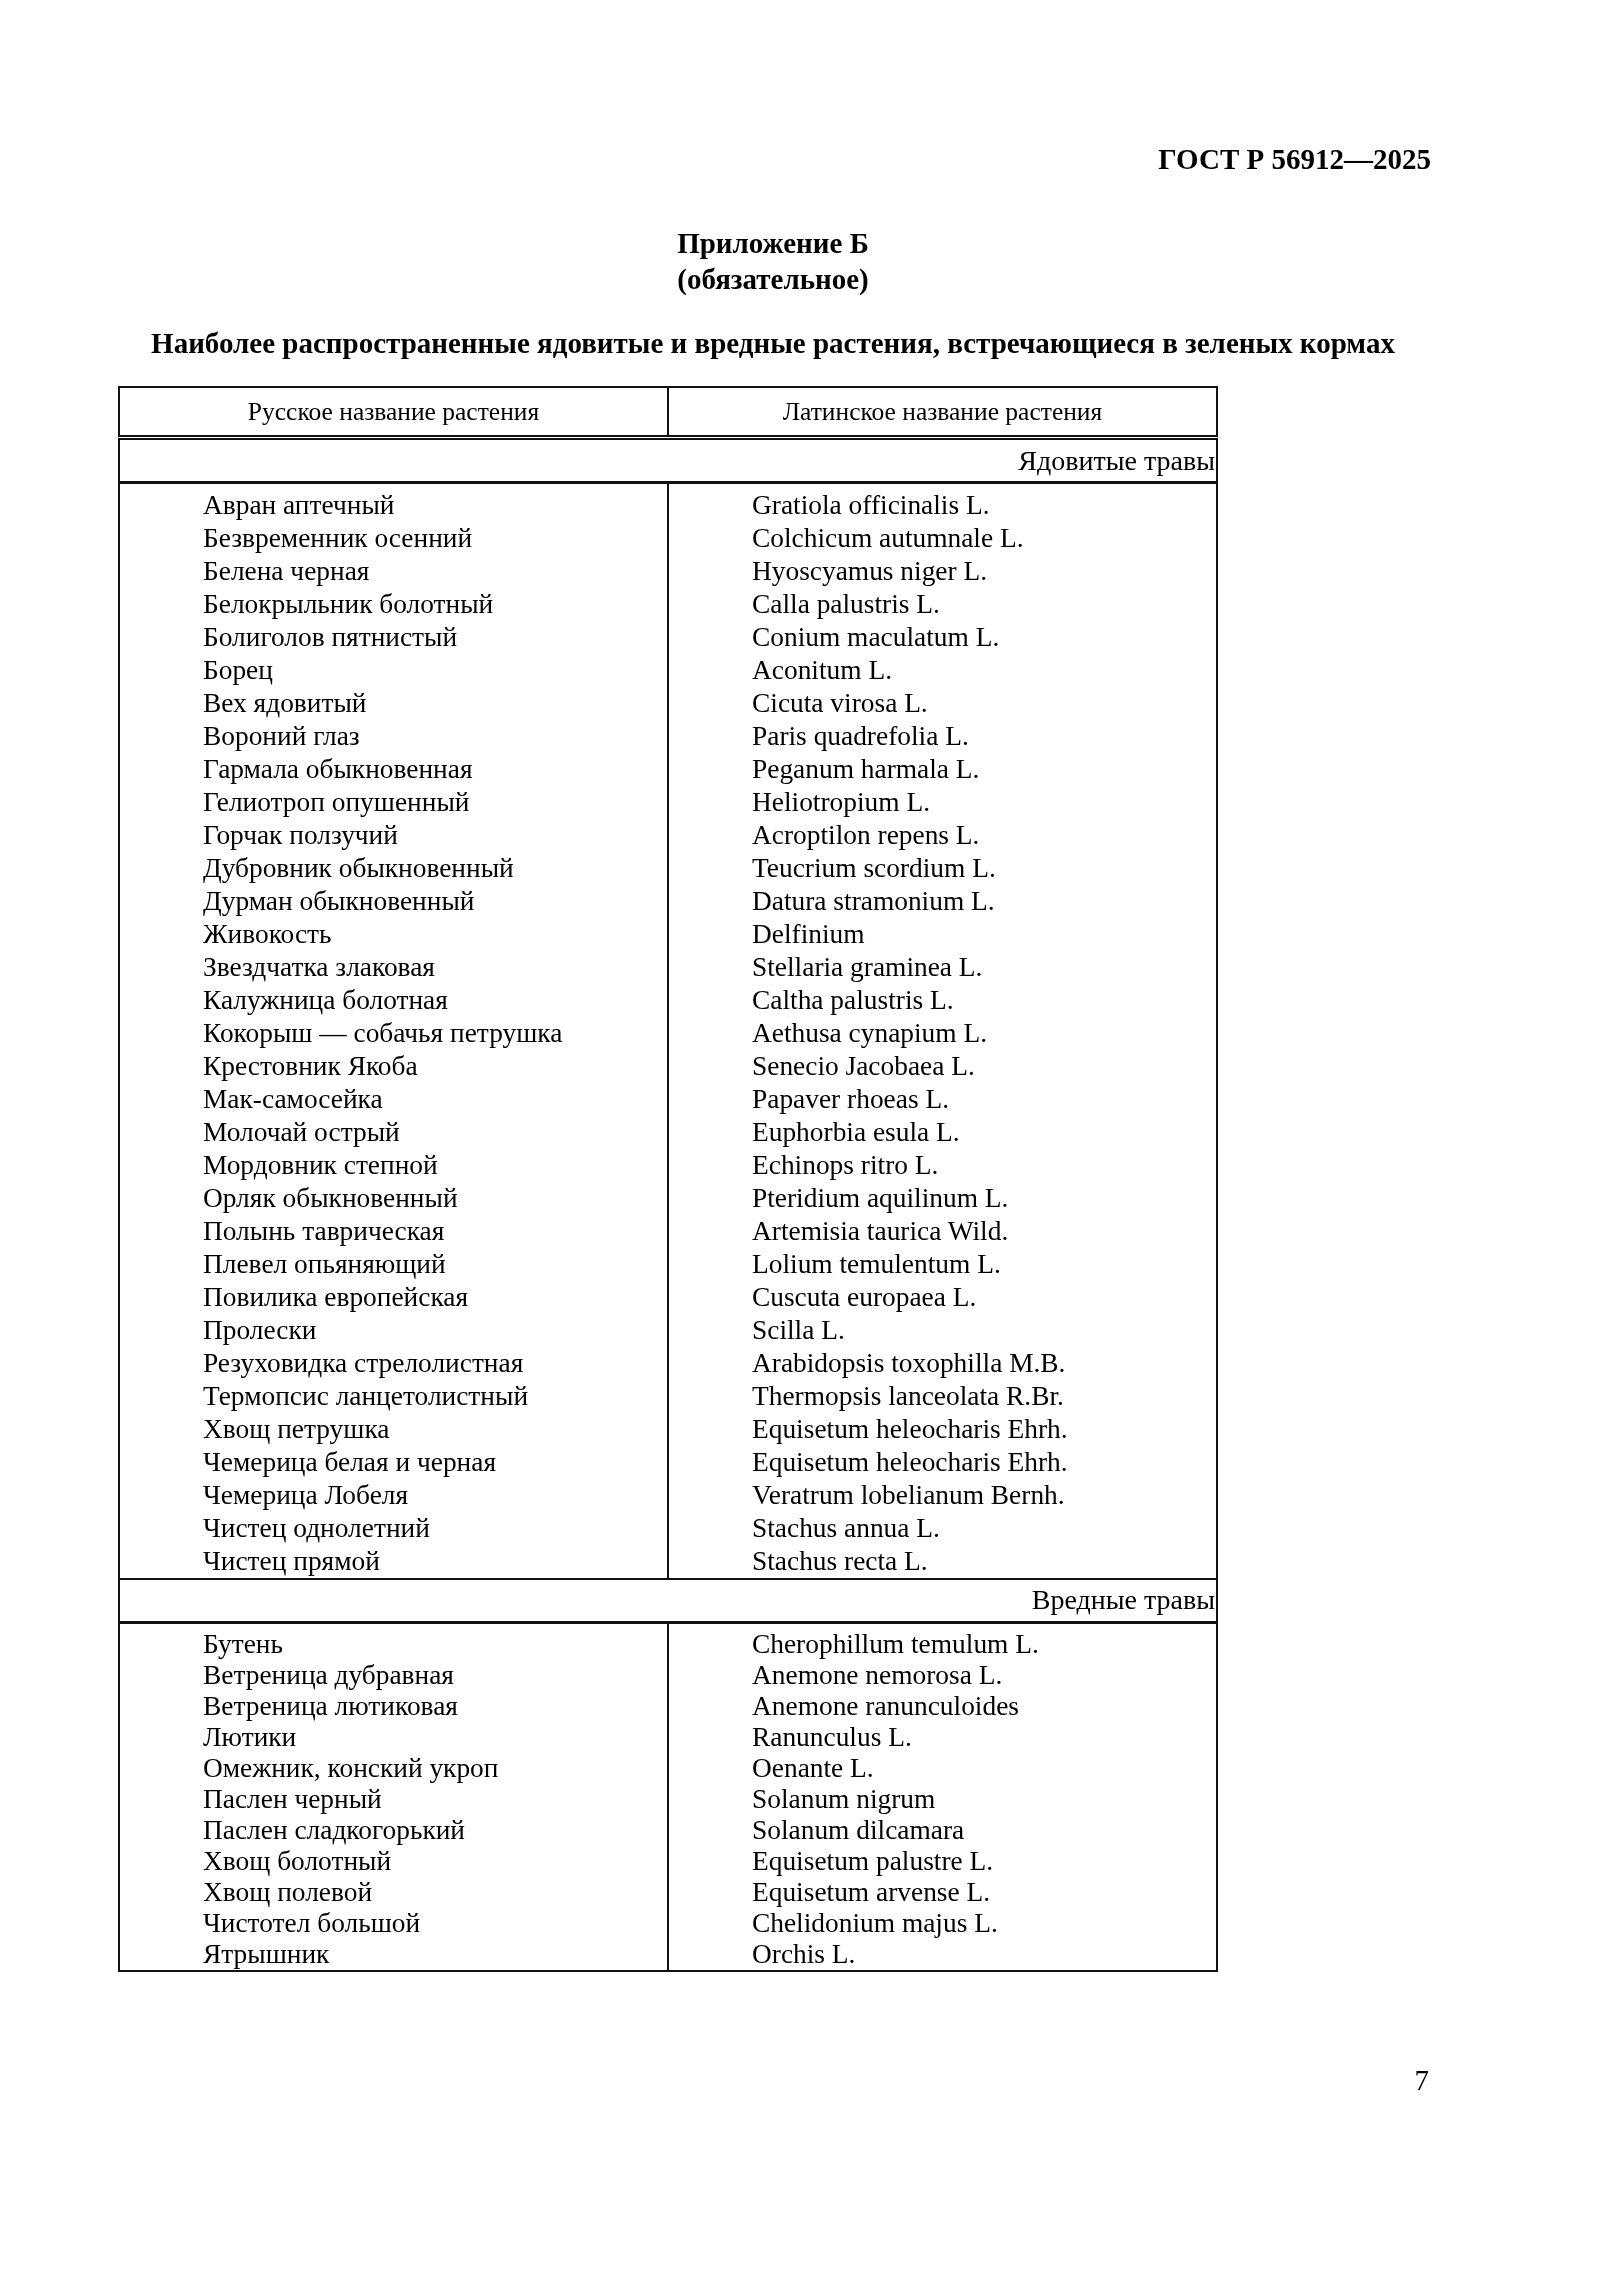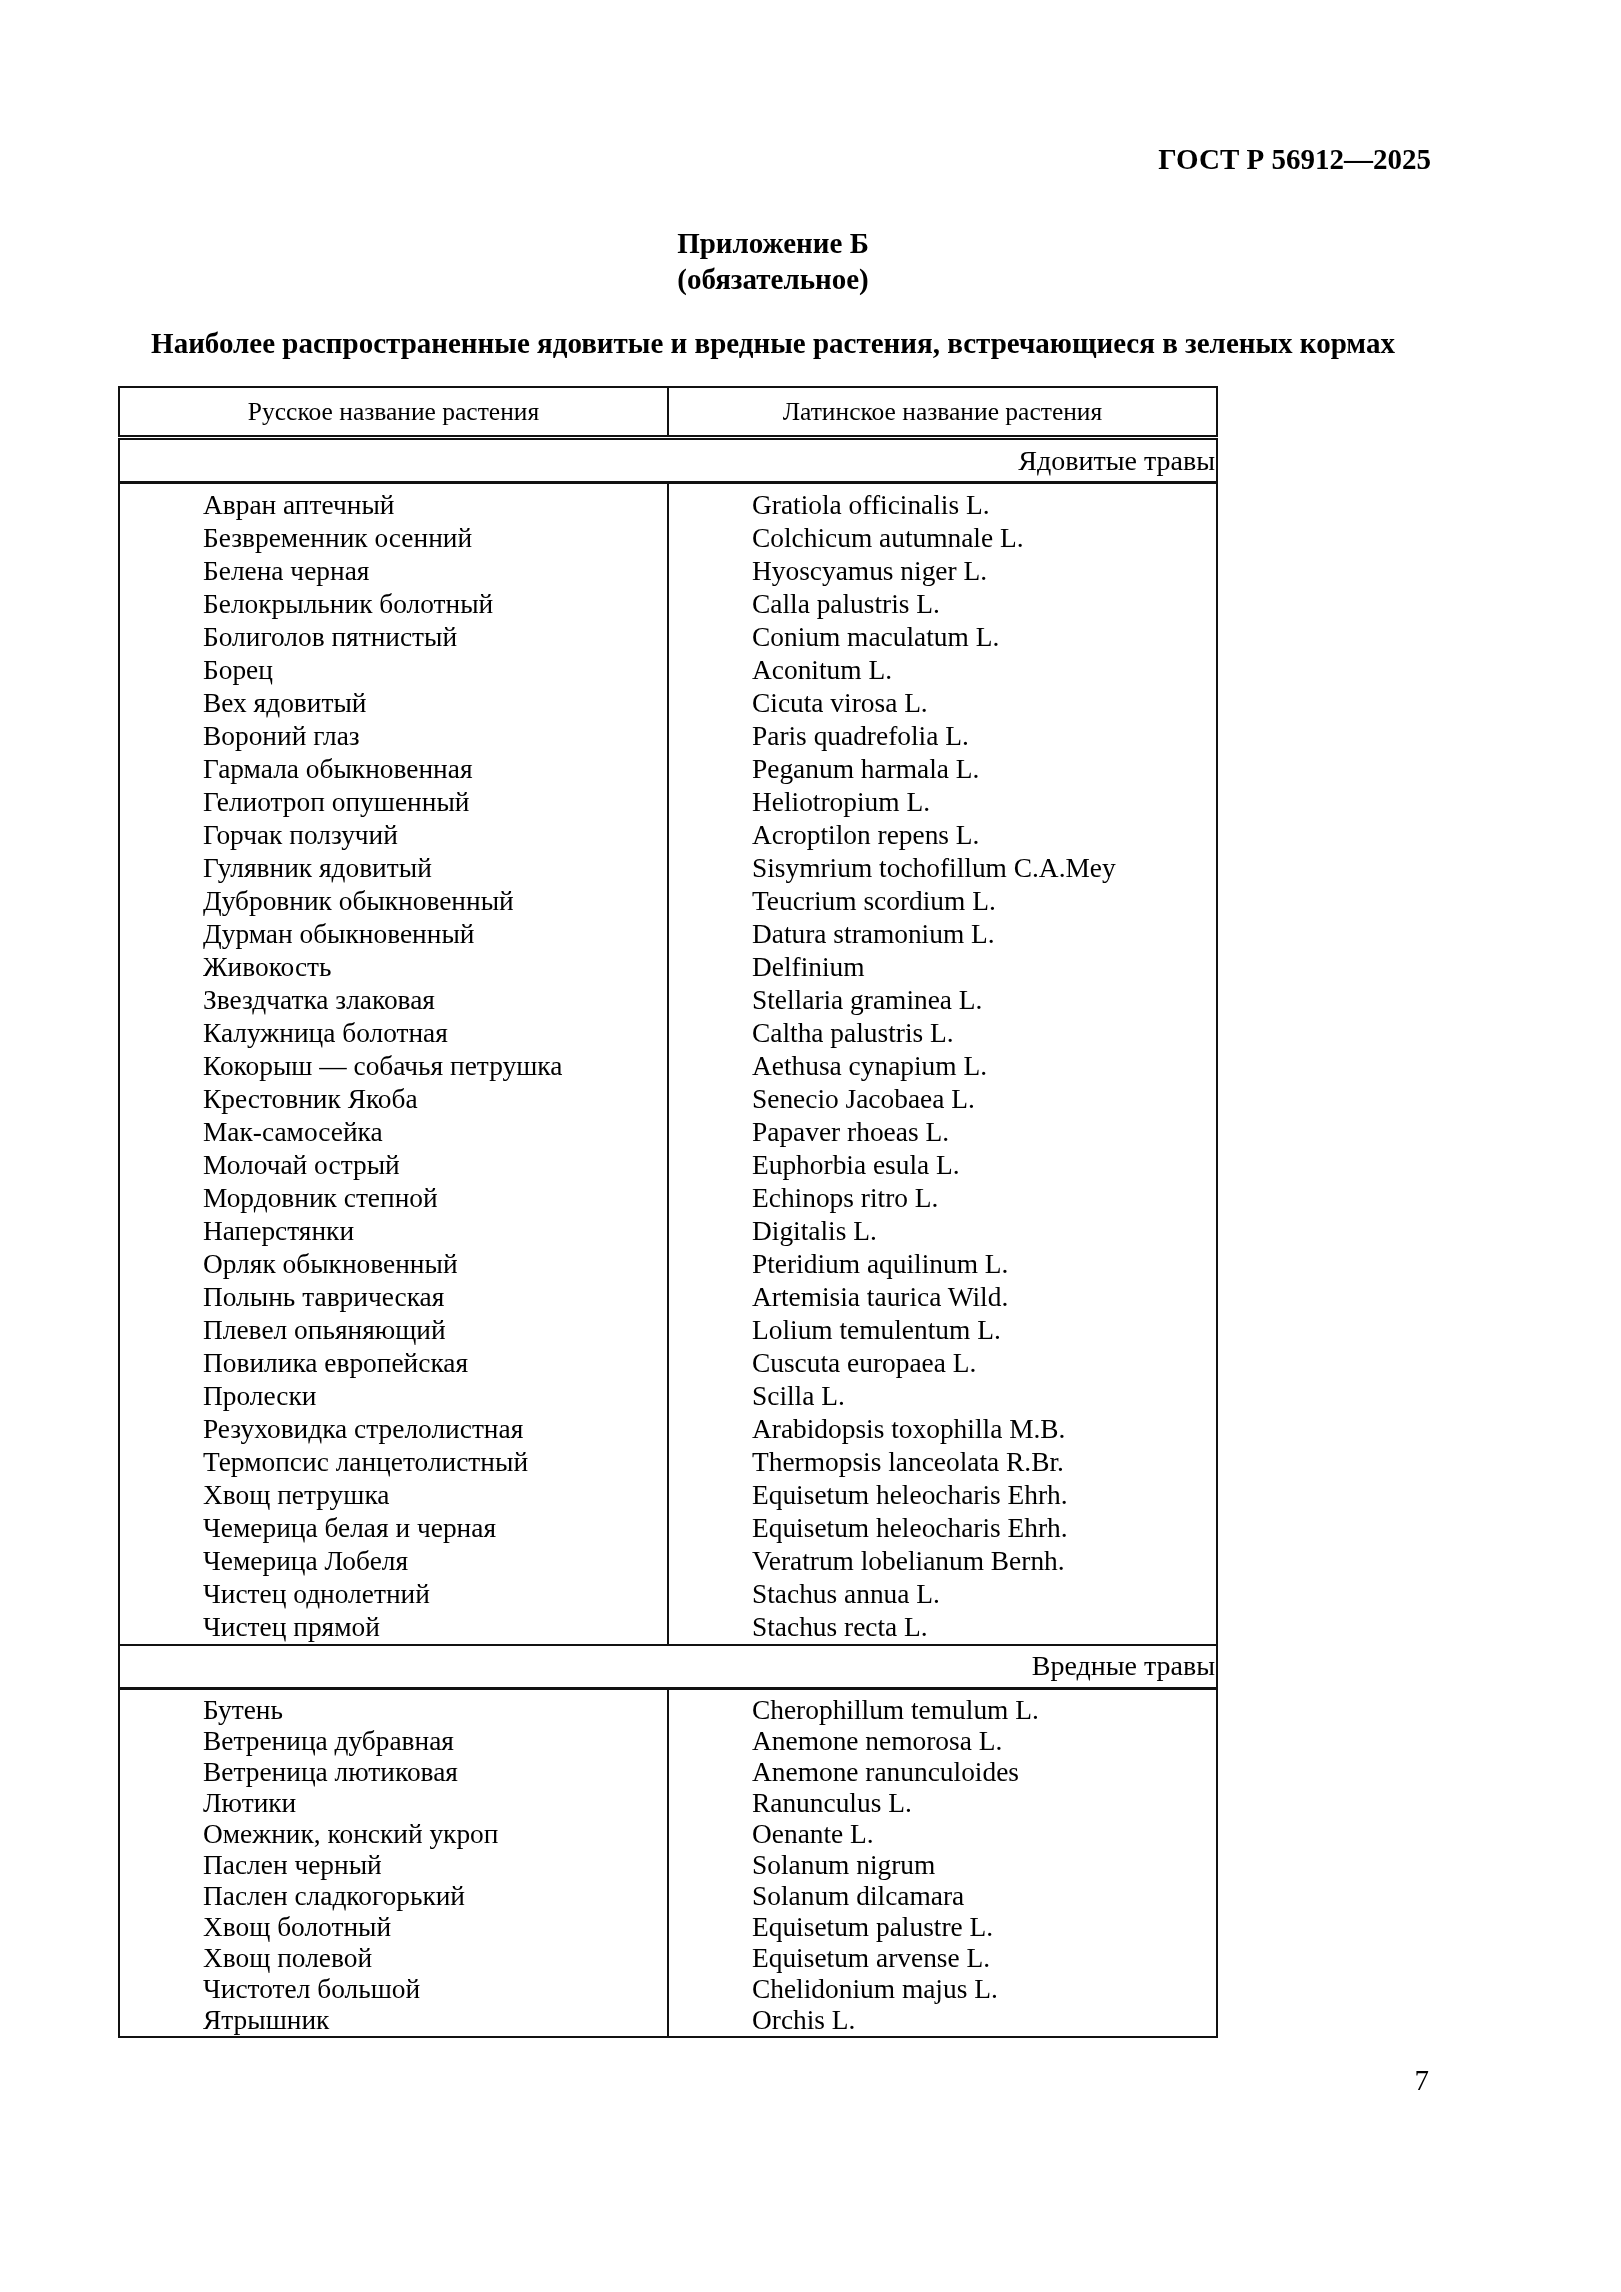--- a/index.html
+++ b/index.html
@@ -132,24 +132,20 @@
         </tr>
         <tr>
           <td class="ru">Гелиотроп опушенный</td>
           <td class="la">Heliotropium L.</td>
         </tr>
         <tr>
           <td class="ru">Горчак ползучий</td>
           <td class="la">Acroptilon repens L.</td>
         </tr>
         <tr>
-          <td class="ru">Гулявник ядовитый</td>
-          <td class="la">Sisymrium tochofillum C.A.Mey</td>
-        </tr>
-        <tr>
           <td class="ru">Дубровник обыкновенный</td>
           <td class="la">Teucrium scordium L.</td>
         </tr>
         <tr>
           <td class="ru">Дурман обыкновенный</td>
           <td class="la">Datura stramonium L.</td>
         </tr>
         <tr>
           <td class="ru">Живокость</td>
           <td class="la">Delfinium</td>
@@ -176,24 +172,20 @@
         </tr>
         <tr>
           <td class="ru">Молочай острый</td>
           <td class="la">Euphorbia esula L.</td>
         </tr>
         <tr>
           <td class="ru">Мордовник степной</td>
           <td class="la">Echinops ritro L.</td>
         </tr>
         <tr>
-          <td class="ru">Наперстянки</td>
-          <td class="la">Digitalis L.</td>
-        </tr>
-        <tr>
           <td class="ru">Орляк обыкновенный</td>
           <td class="la">Pteridium aquilinum L.</td>
         </tr>
         <tr>
           <td class="ru">Полынь таврическая</td>
           <td class="la">Artemisia taurica Wild.</td>
         </tr>
         <tr>
           <td class="ru">Плевел опьяняющий</td>
           <td class="la">Lolium temulentum L.</td>

